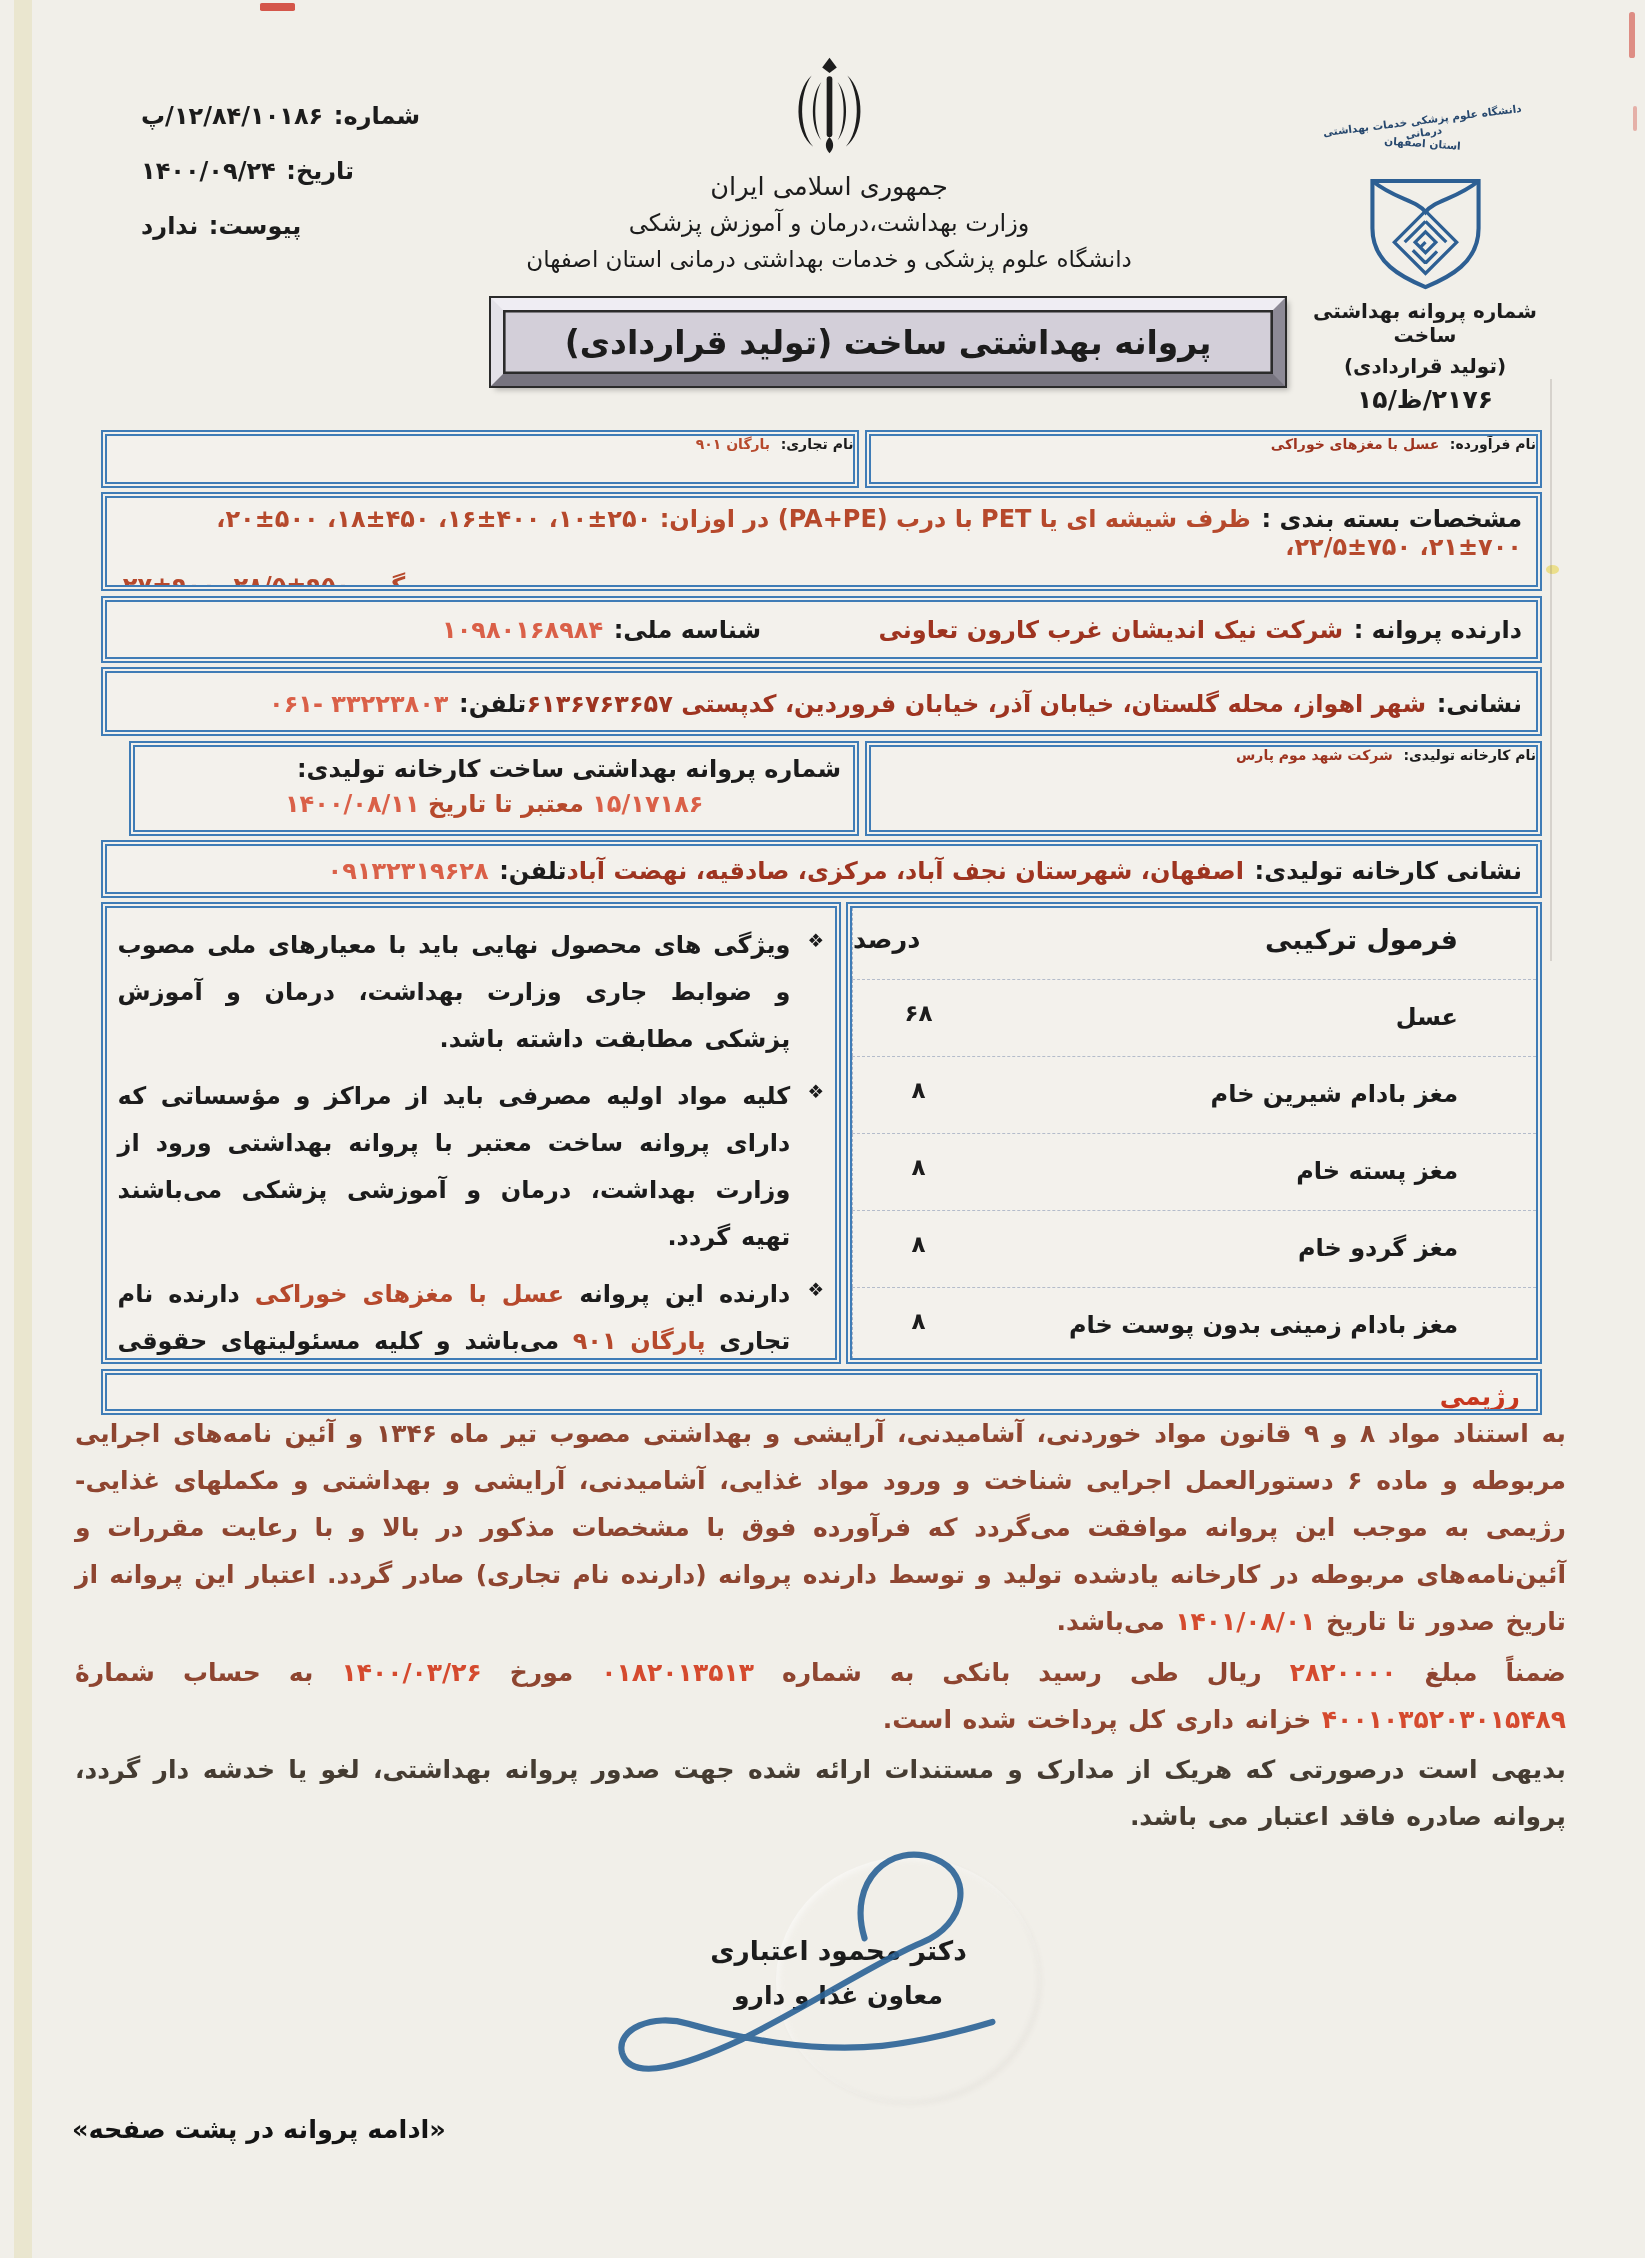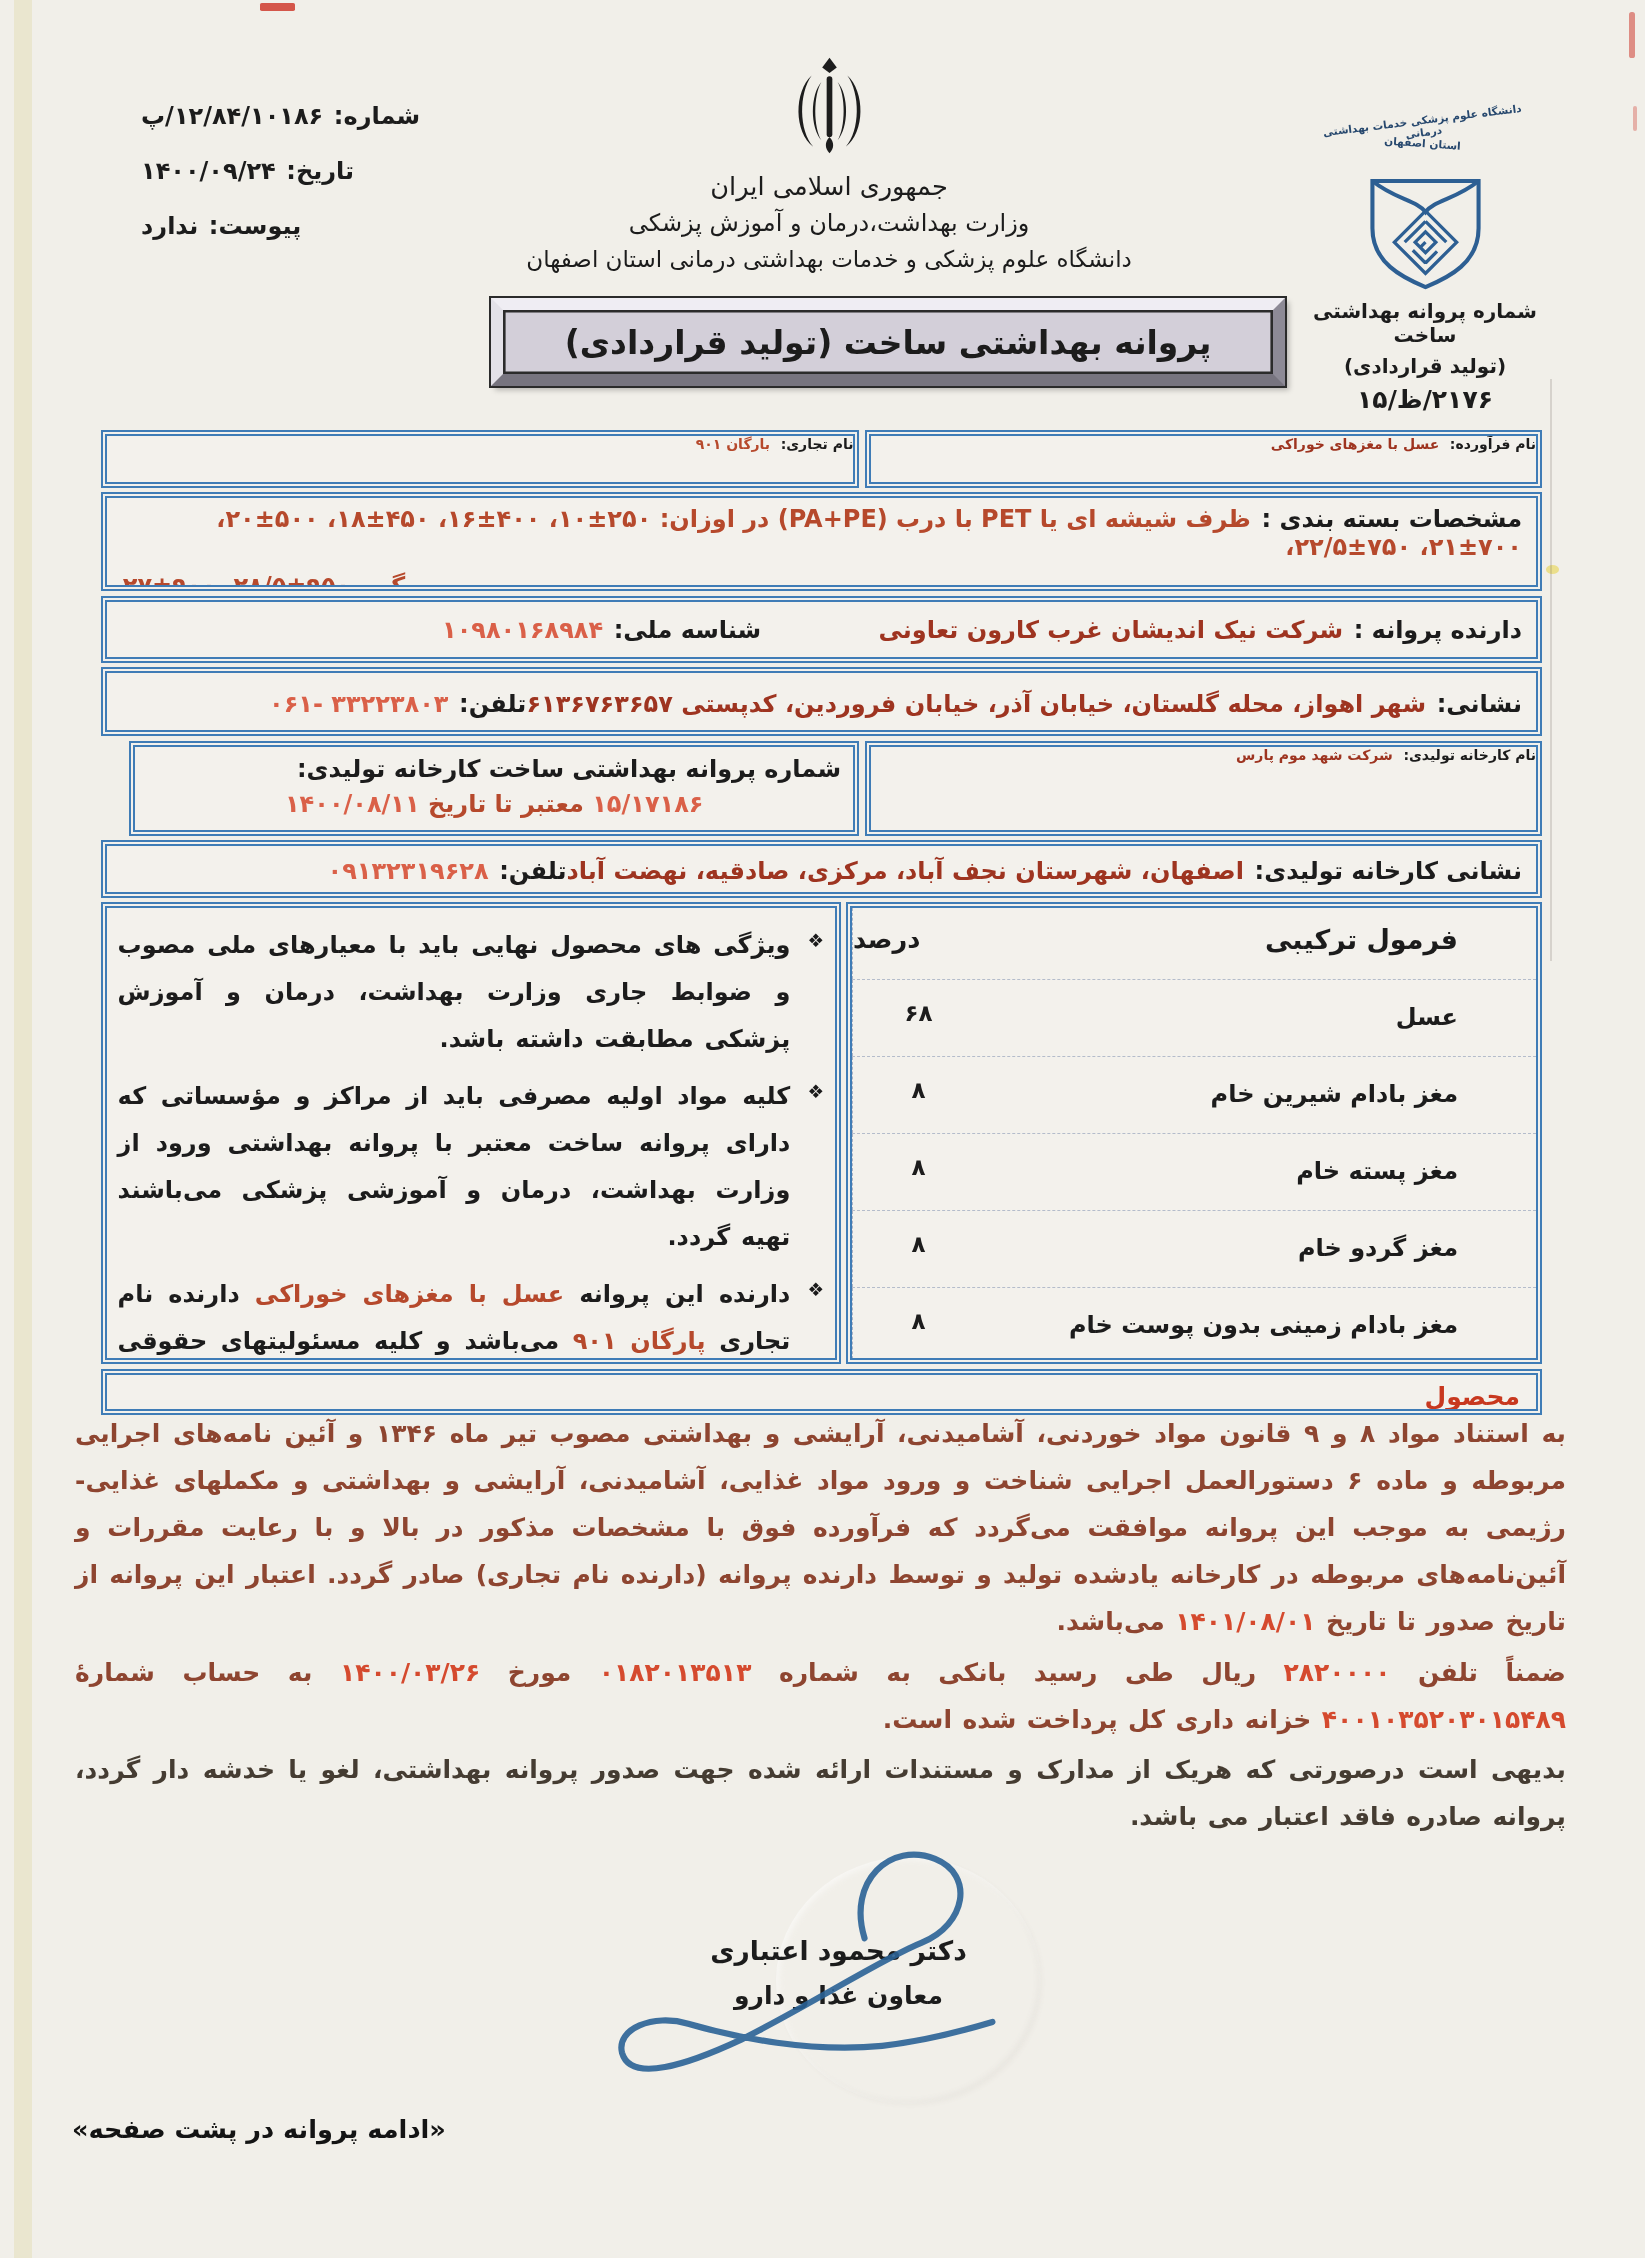--- a/index.html
+++ b/index.html
@@ -256,27 +256,27 @@
       </div>
       <div class="note">
         <span class="marker">❖</span>
         <span class="note-text"><span>دارنده این پروانه </span><span class="seg-red">عسل با مغزهای خوراکی</span><span> دارنده نام تجاری </span><span class="seg-red">پارگان ۹۰۱</span><span> می‌باشد و کلیه مسئولیتهای حقوقی تولید فرآورده بر عهده دارنده پروانه و همچنین کارخانه تولیدی می‌باشد.</span></span>
       </div>
 
     </div>
   </div>
 
   <div class="bx sodur">
-    <span>محصول</span>
+    <span>رژیمی</span>
   </div>
 </div>
 
 <div class="issuance">
   <p><span>به استناد مواد ۸ و ۹ قانون مواد خوردنی، آشامیدنی، آرایشی و بهداشتی مصوب تیر ماه ۱۳۴۶ و آئین نامه‌های اجرایی مربوطه و ماده ۶ دستورالعمل اجرایی شناخت و ورود مواد غذایی، آشامیدنی، آرایشی و بهداشتی و مکملهای غذایی- رژیمی به موجب این پروانه موافقت می‌گردد که فرآورده فوق با مشخصات مذکور در بالا و با رعایت مقررات و آئین‌نامه‌های مربوطه در  کارخانه یادشده تولید و توسط دارنده پروانه (دارنده نام تجاری) صادر گردد. اعتبار این پروانه از تاریخ صدور تا تاریخ </span><span class="seg-bodynum">۱۴۰۱/۰۸/۰۱</span><span> می‌باشد.</span></p>
-  <p><span>ضمناً تلفن </span><span class="seg-bodynum">۲۸۲۰۰۰۰</span><span> ریال طی رسید بانکی به شماره </span><span class="seg-bodynum">۰۱۸۲۰۱۳۵۱۳</span><span> مورخ </span><span class="seg-bodynum">۱۴۰۰/۰۳/۲۶</span><span> به حساب شمارهٔ </span><span class="seg-bodynum">۴۰۰۱۰۳۵۲۰۳۰۱۵۴۸۹</span><span> خزانه داری کل پرداخت شده است.</span></p>
+  <p><span>ضمناً مبلغ </span><span class="seg-bodynum">۲۸۲۰۰۰۰</span><span> ریال طی رسید بانکی به شماره </span><span class="seg-bodynum">۰۱۸۲۰۱۳۵۱۳</span><span> مورخ </span><span class="seg-bodynum">۱۴۰۰/۰۳/۲۶</span><span> به حساب شمارهٔ </span><span class="seg-bodynum">۴۰۰۱۰۳۵۲۰۳۰۱۵۴۸۹</span><span> خزانه داری کل پرداخت شده است.</span></p>
   <p class="dark"><span>بدیهی است درصورتی که هریک از مدارک و مستندات ارائه شده جهت صدور پروانه بهداشتی، لغو یا خدشه دار گردد، پروانه صادره فاقد اعتبار می باشد.</span></p>
 </div>
 
 <div class="seal"></div>
 <div class="sig-text">
   <div class="nm">دکتر محمود اعتباری</div>
   <div class="tt">معاون غذا و دارو</div>
 </div>
 <svg class="sig-svg" width="494" height="291" viewBox="0 0 560 330">
   <path d="M 360,125 C 340,60 390,15 440,35 C 485,53 475,110 425,130 C 380,148 300,200 220,240 C 160,268 95,290 85,255 C 78,228 120,210 160,222 C 215,238 300,255 380,247 C 425,242 465,232 505,220" fill="none" stroke="#2a6296" stroke-width="7" stroke-linecap="round" opacity="0.9"></path>

